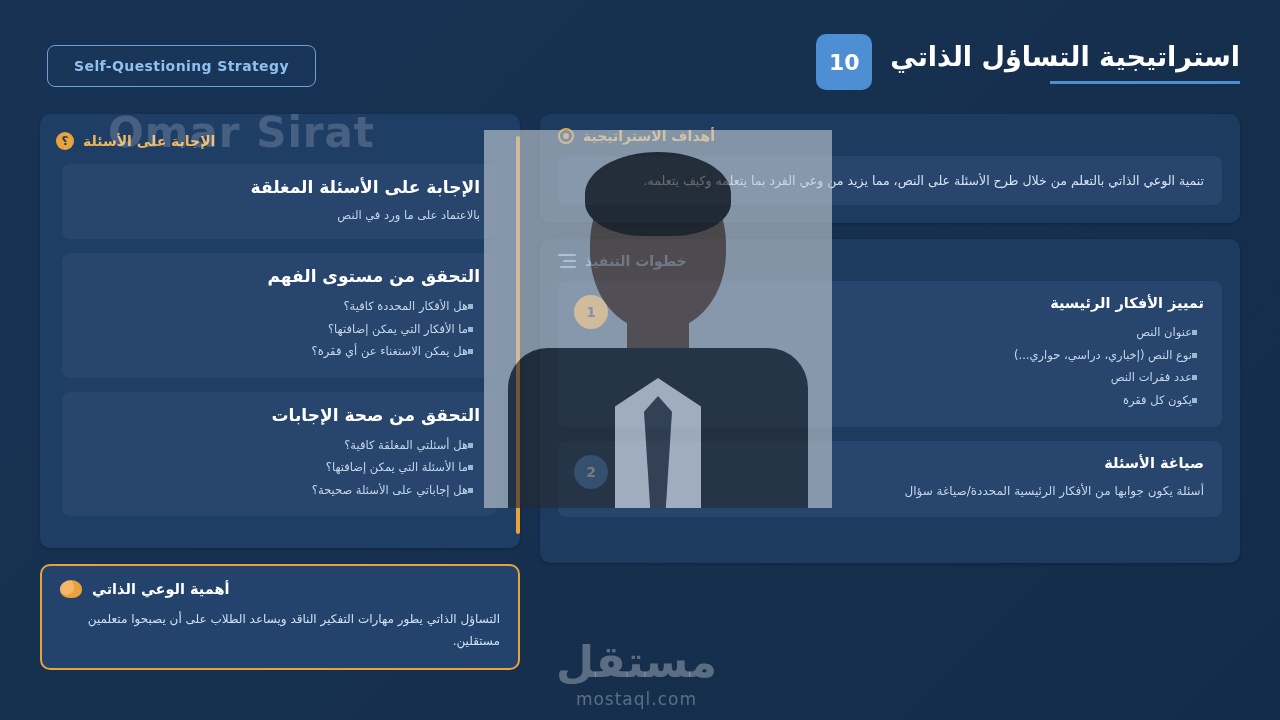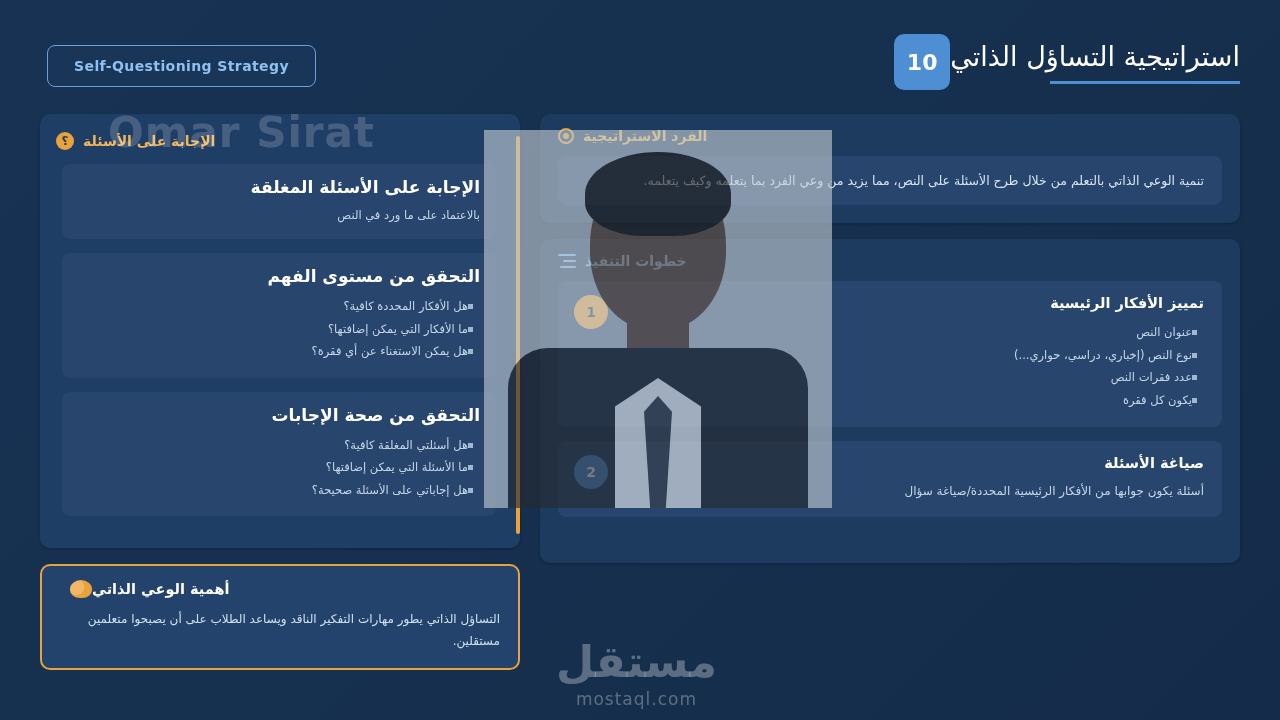--- a/index.html
+++ b/index.html
@@ -27,32 +27,32 @@
     color: #8fc0f0;
     font-size: 14px;
     font-weight: bold;
     letter-spacing: .4px;
     background: rgba(30,62,100,.35);
     white-space: nowrap;
     font-family: "DejaVu Sans", "Liberation Sans", sans-serif;
   }
   .title-wrap {
     position: absolute; right: 40px; top: 34px;
-    display: flex; align-items: center; 
+    display: flex; align-items: center; gap: 18px;
     flex-direction: row-reverse;
   }
   .slide-num {
     width: 56px; height: 56px; border-radius: 10px;
     background: #4e8fd4; color: #fff;
     display: flex; align-items: center; justify-content: center;
     font-size: 22px; font-weight: bold;
   }
   .title-block { text-align: right; }
   .main-title {
-    color: #ffffff; font-size: 27px; font-weight: normal;
+    color: #ffffff; font-size: 27px; font-weight: bold;
     letter-spacing: .3px; white-space: nowrap;
   }
   .title-rule {
     height: 3px; background: #4e8fd4; margin-top: 9px; width: 190px;
     margin-right: 0; margin-left: auto;
   }
 
   
   .left-col {
     position: absolute; left: 40px; top: 114px;
@@ -118,22 +118,22 @@
   
   .importance {
     margin-top: 16px;
     background: #24436c;
     border: 2px solid #e8a33d;
     border-radius: 10px;
     padding: 14px 18px 16px;
     text-align: right;
   }
   .importance-head {
-    display: flex; flex-direction: row-reverse; align-items: center; 
-    justify-content: flex-start; margin-bottom: 10px; margin-left: 10px;
+    display: flex; flex-direction: row-reverse; align-items: center; gap: 10px;
+    justify-content: flex-start; margin-bottom: 10px;
   }
   .brain {
     width: 22px; height: 18px;
     background: radial-gradient(circle at 30% 40%, #f3b765 0 40%, transparent 41%),
                 radial-gradient(circle at 70% 40%, #e8a33d 0 40%, transparent 41%),
                 #e8a33d;
     border-radius: 50% 50% 45% 45%;
   }
   .importance-title { color: #ffffff; font-size: 14.5px; font-weight: bold; }
   .importance-body { color: #cfe0f2; font-size: 12px; line-height: 1.85; }
@@ -300,21 +300,21 @@
       </div>
       <div class="importance-body">التساؤل الذاتي يطور مهارات التفكير الناقد ويساعد الطلاب على أن يصبحوا متعلمين مستقلين.</div>
     </div>
   </div>
 
   <div class="right-col">
 
     <div class="panel goal-panel">
       <div class="panel-head goal-head">
         <span class="target-icon"></span>
-        <span class="ph-text">الفرد الاستراتيجية</span>
+        <span class="ph-text">أهداف الاستراتيجية</span>
       </div>
       <div class="goal-body">تنمية الوعي الذاتي بالتعلم من خلال طرح الأسئلة على النص، مما يزيد من وعي الفرد بما يتعلمه وكيف يتعلمه.</div>
     </div>
 
     <div class="panel steps-panel">
       <div class="panel-head steps-head">
         <span class="list-icon">
             <span></span>
             <span></span>
             <span></span>

